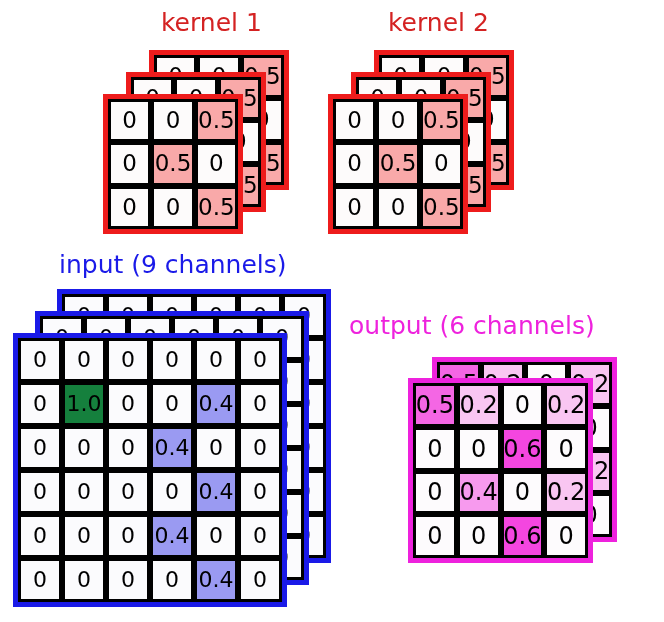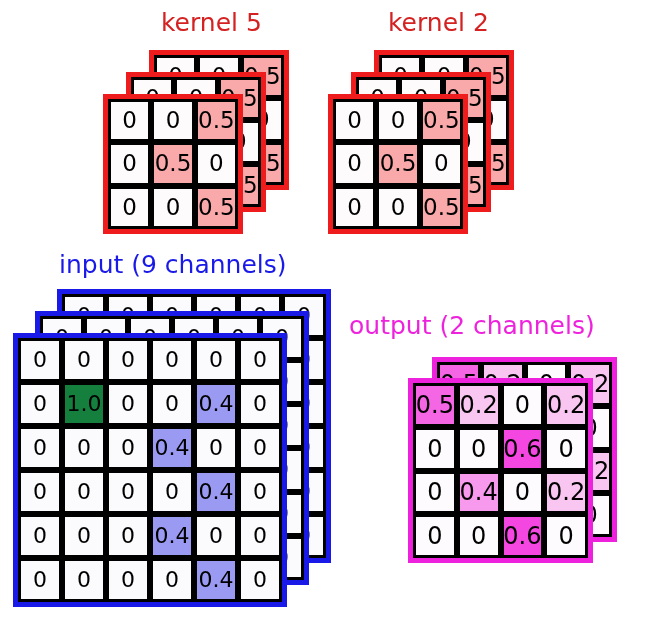--- a/index.html
+++ b/index.html
@@ -75,24 +75,24 @@
   .cell.m0   { background: #fdfbfd; }
   .cell.m02  { background: #f9c6f2; }
   .cell.m04  { background: #f79aee; }
   .cell.m05  { background: #f466e4; }
   .cell.m06  { background: #f council; }
   .cell.m06  { background: #f446e0; text-align: right; }
 </style>
 </head>
 <body>
 
-<div class="group-label" id="label-kernel1">kernel 5</div>
+<div class="group-label" id="label-kernel1">kernel 1</div>
 <div class="group-label" id="label-kernel2">kernel 2</div>
 <div class="group-label" id="label-input">input (9 channels)</div>
-<div class="group-label" id="label-output">output (2 channels)</div>
+<div class="group-label" id="label-output">output (6 channels)</div>
 
 <div class="stack" id="stack-kernel1">
     <div class="panel red kernel" style="width: 140px; height: 140px; grid-template-columns: repeat(3, 1fr); grid-template-rows: repeat(3, 1fr); left: 149px; top: 50px; z-index: 1;">
       <div class="cell r0">0</div>
       <div class="cell r0">0</div>
       <div class="cell r05">0.5</div>
       <div class="cell r0">0</div>
       <div class="cell r05">0.5</div>
       <div class="cell r0">0</div>
       <div class="cell r0">0</div>

